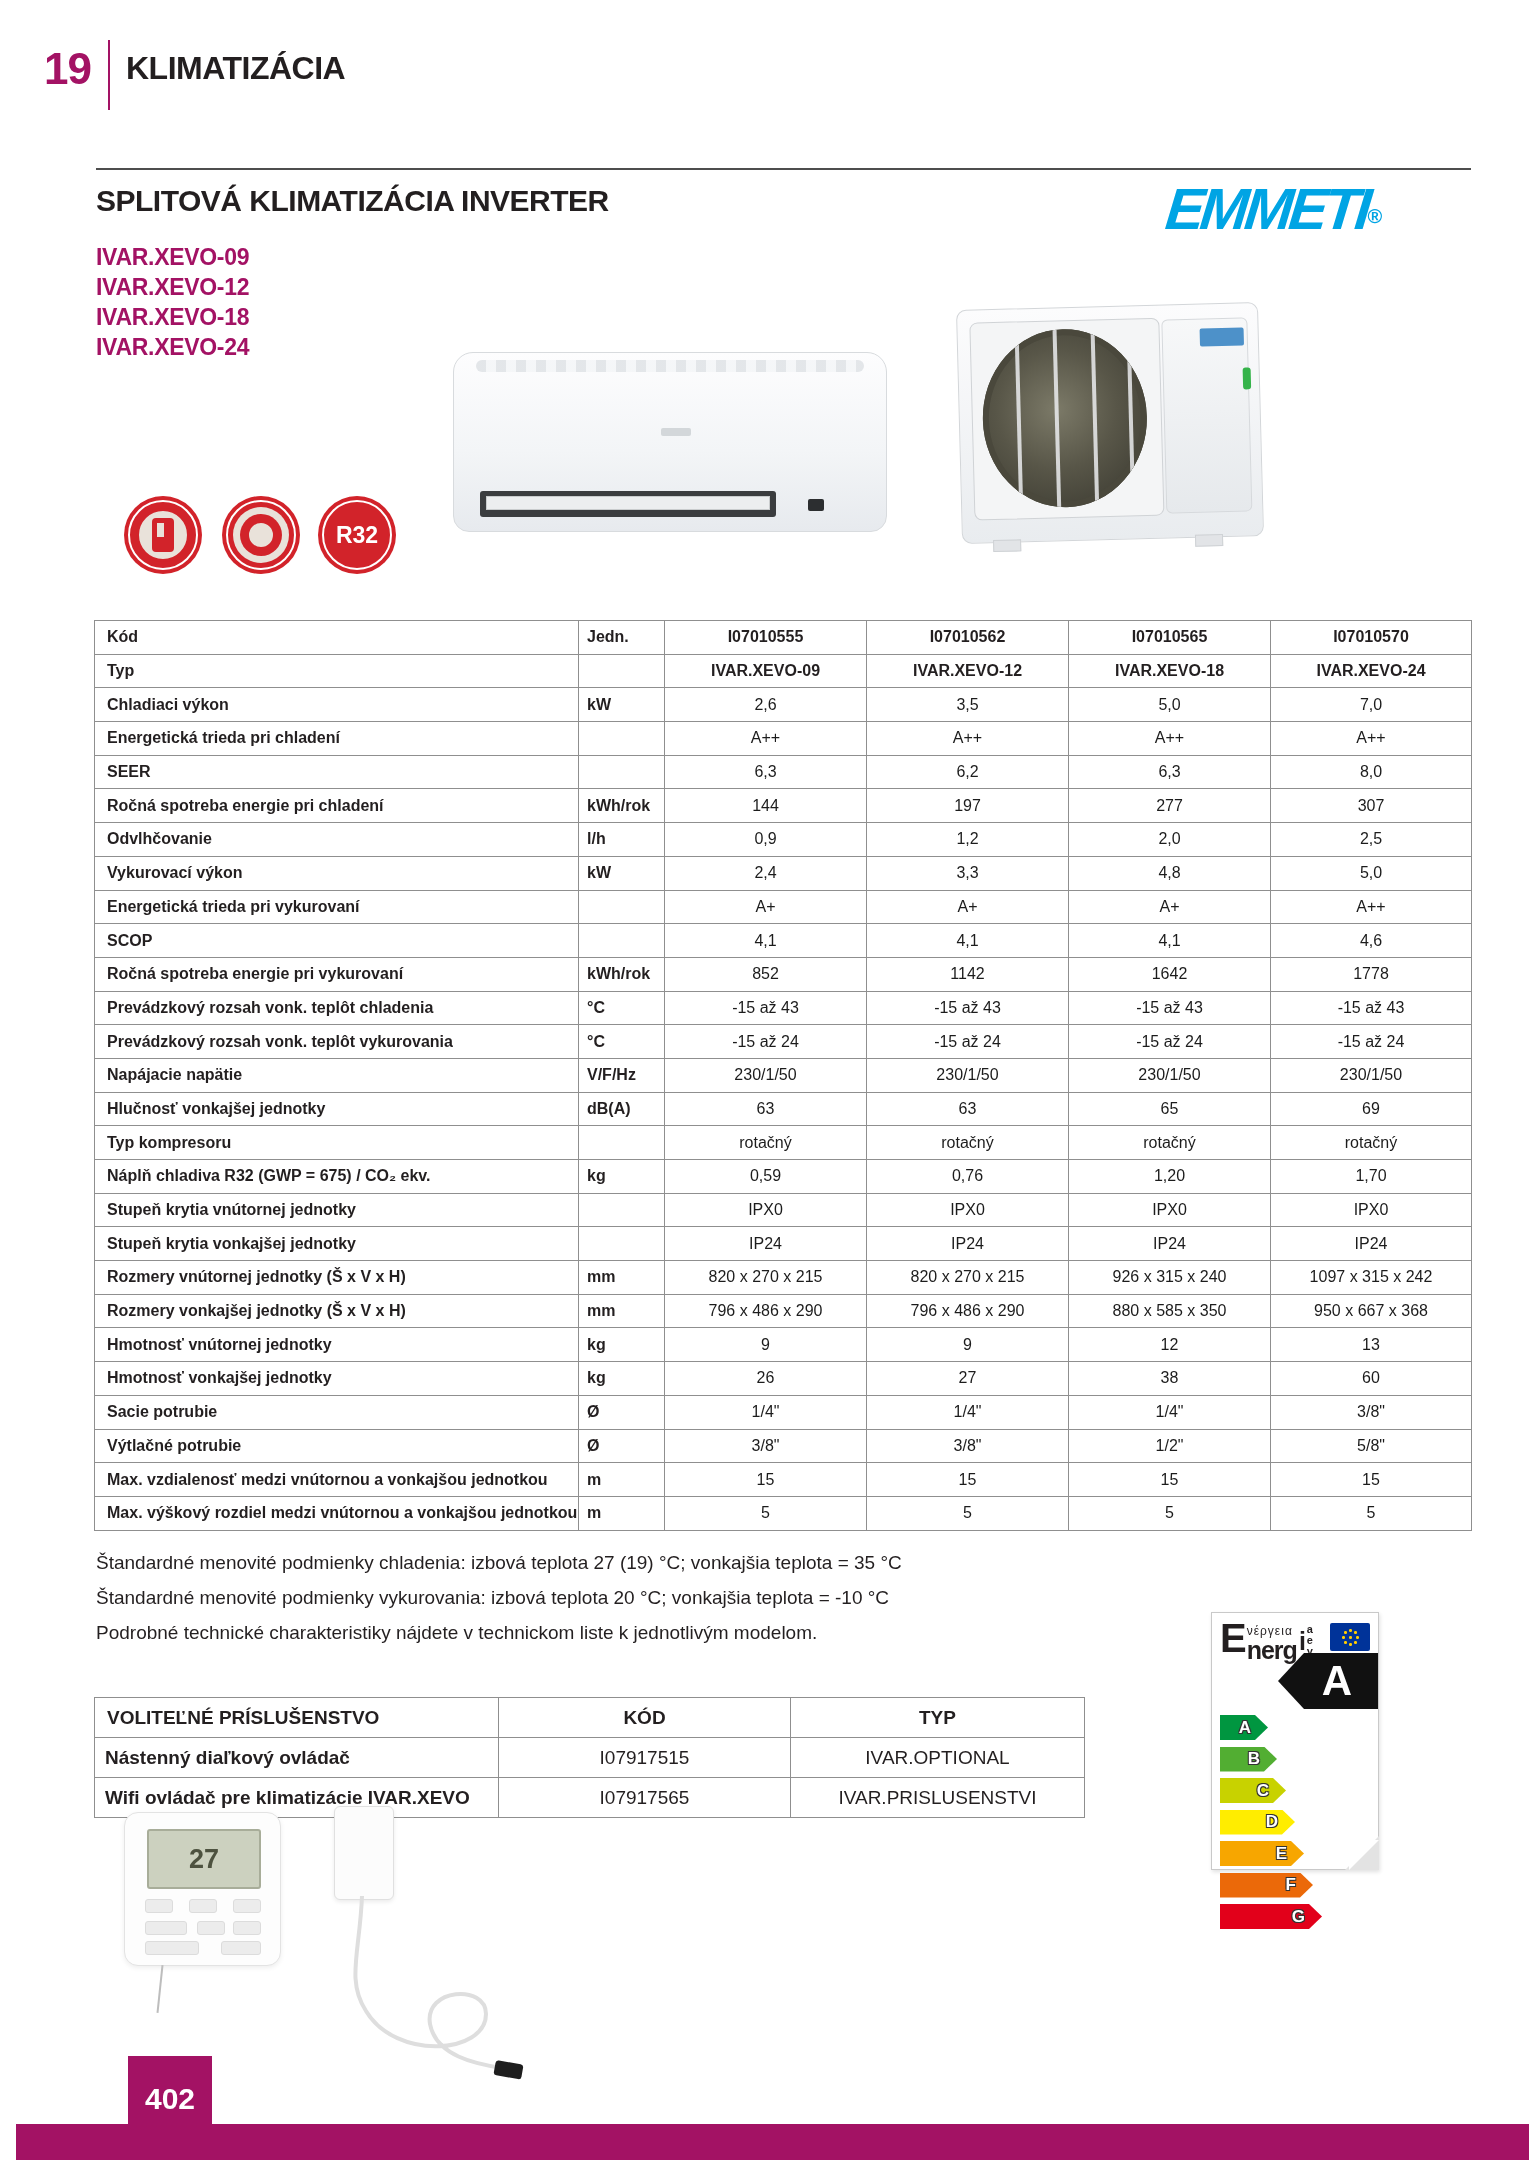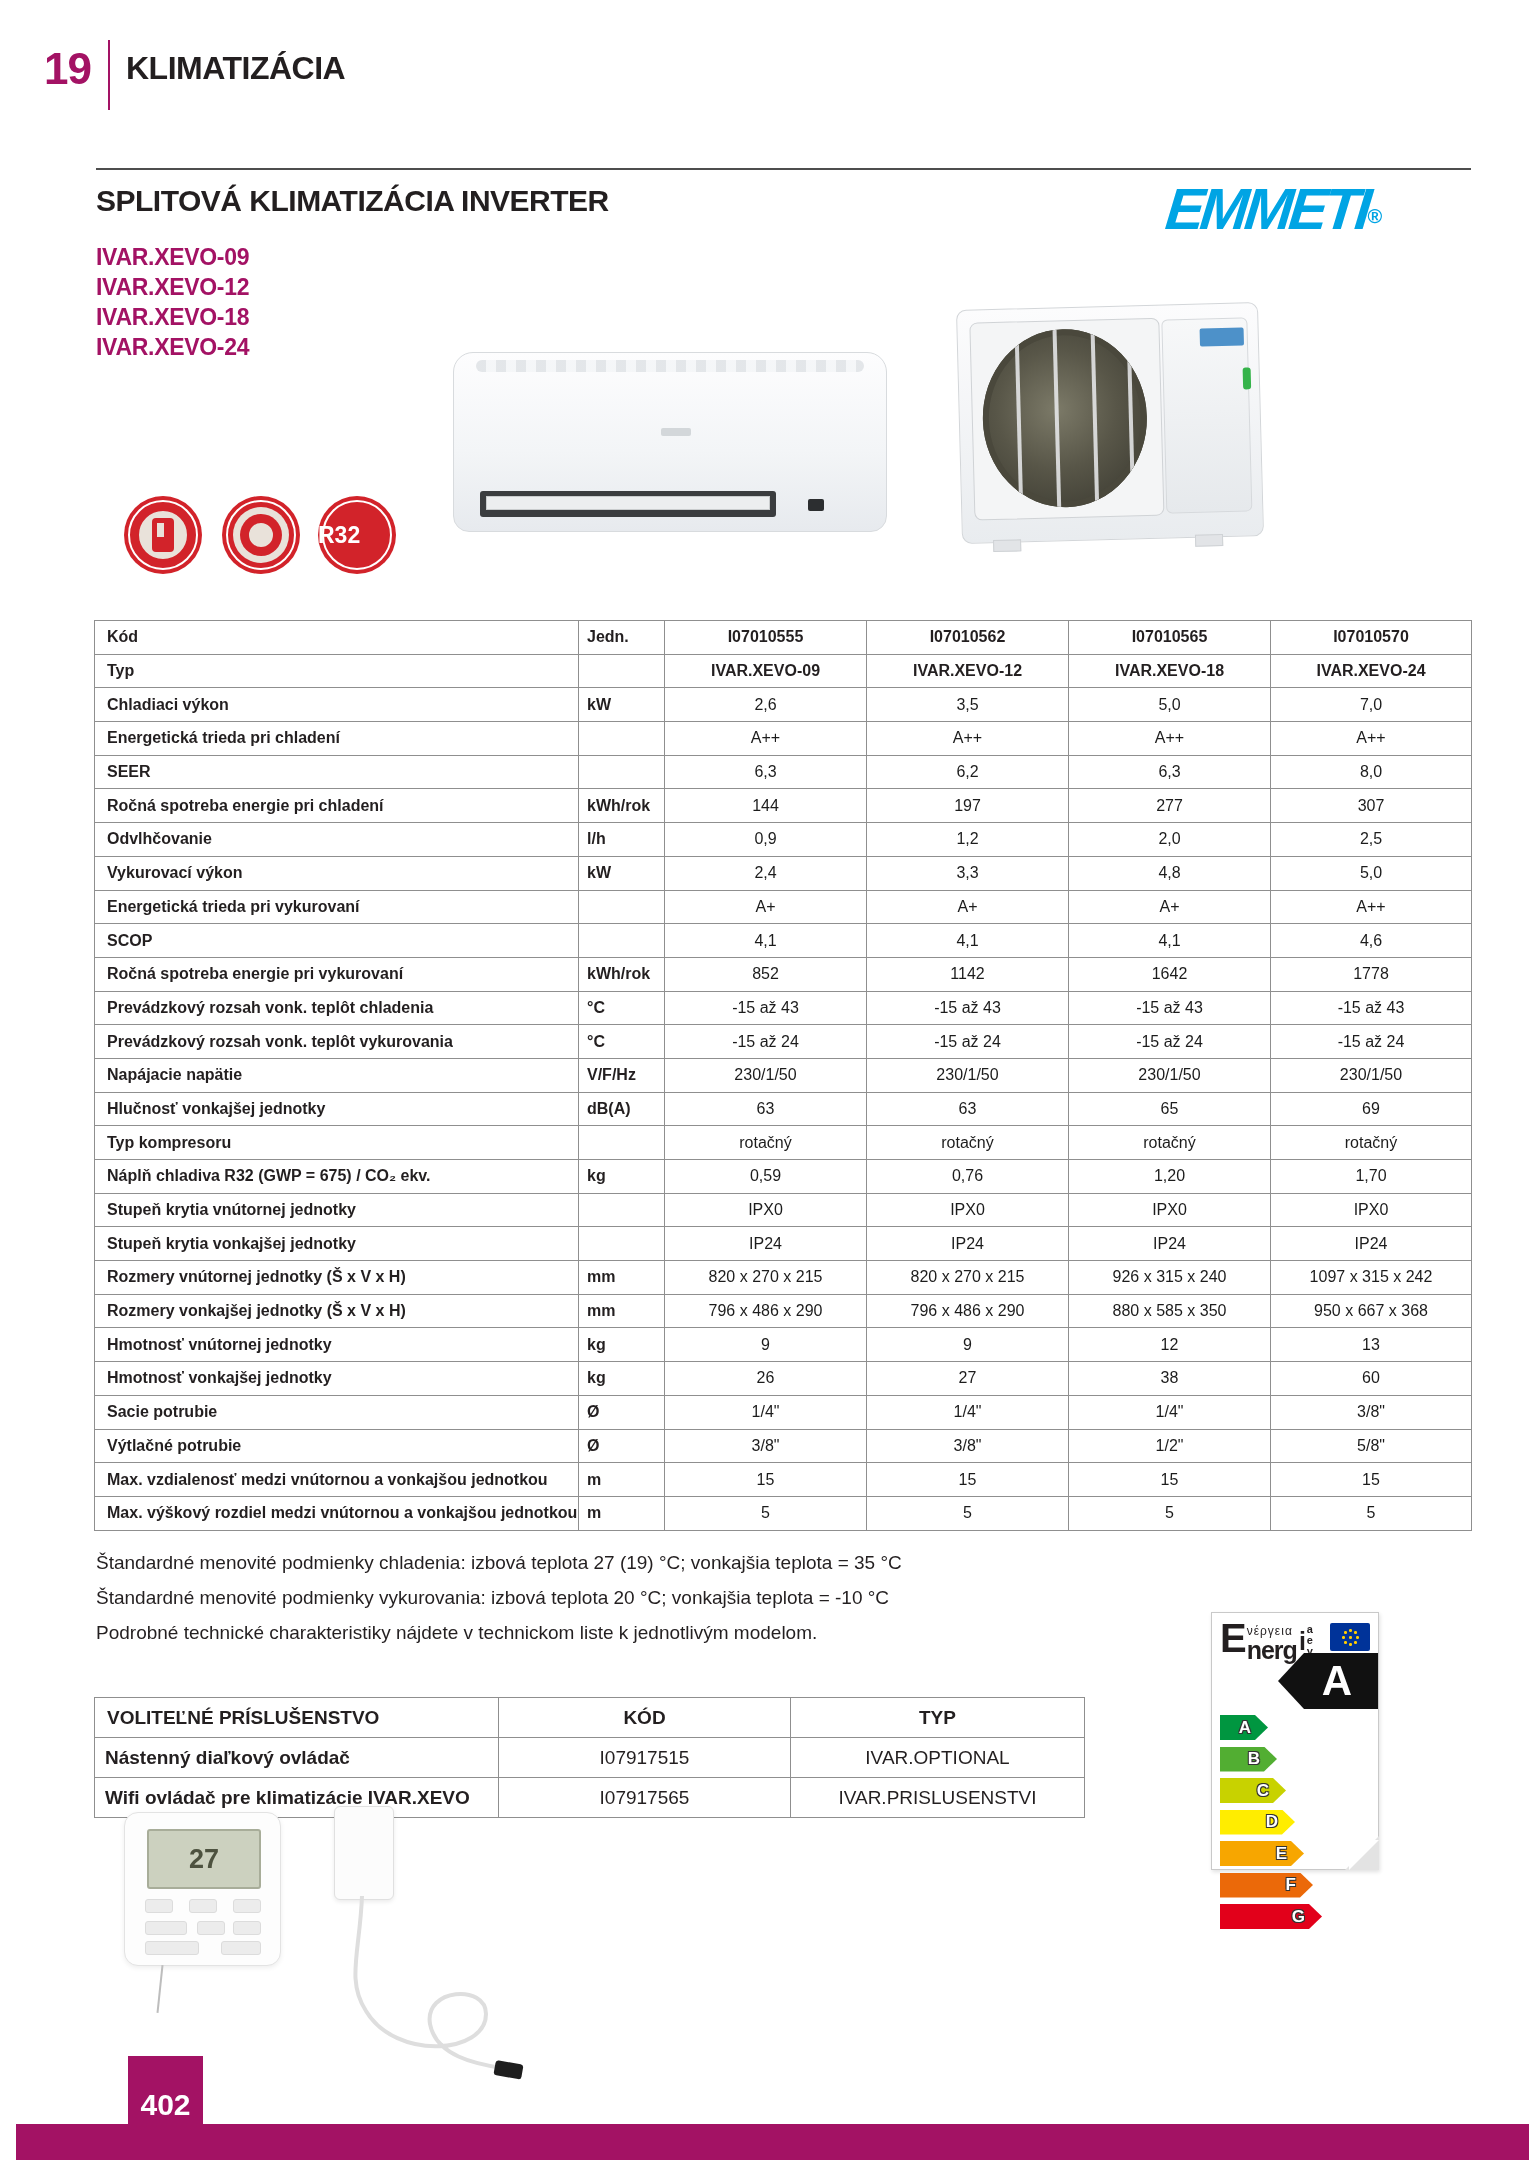--- a/index.html
+++ b/index.html
@@ -51,21 +51,21 @@
   .badge{position:absolute;width:78px;height:78px;border-radius:50%;}
   .badge-ring{position:absolute;inset:4px;border-radius:50%;border:2px solid #fff;}
   .badge1{left:108px;top:496px;background:#d2232a;}
   .badge1 .badge-core{position:absolute;inset:12px;border-radius:50%;background:#e9e2da;border:3px solid #d2232a;}
   .badge1 .badge-glyph{position:absolute;left:28px;top:22px;width:22px;height:34px;background:#d2232a;border-radius:4px;}
   .badge1 .badge-glyph::after{content:"";position:absolute;left:5px;top:5px;width:7px;height:14px;background:#e9e2da;}
   .badge2{left:206px;top:496px;background:#d2232a;}
   .badge2 .badge-core{position:absolute;inset:11px;border-radius:50%;background:#e9e2da;}
   .badge2 .badge-core2{position:absolute;inset:18px;border-radius:50%;background:#d2232a;}
   .badge2 .badge-core3{position:absolute;inset:27px;border-radius:50%;background:#e9e2da;border:2px solid #e9e2da;}
-  .badge3{left:302px;top:496px;background:#d2232a;display:flex;align-items:center;justify-content:flex-start;}
+  .badge3{left:302px;top:496px;background:#d2232a;display:flex;align-items:center;justify-content:center;}
   .badge3 .r32-text{color:#fff;font-size:23px;font-weight:bold;z-index:2;}
 
   
   table{border-collapse:collapse;table-layout:fixed;}
   .spec{position:absolute;left:78px;top:620px;width:1377px;border:1px solid #6f6f6f;}
   .spec td{border:1px solid #8f8f8f;height:32.7px;padding:0 8px;font-size:16px;overflow:hidden;white-space:nowrap;}
   .spec td.lbl{font-weight:bold;text-align:left;padding-left:12px;}
   .spec td.unit{font-weight:bold;text-align:left;}
   .spec td.val{text-align:center;font-weight:normal;color:#1c1c1c;}
   .spec tr.bold-row td.val{font-weight:bold;color:#231f20;}
@@ -114,22 +114,22 @@
      border-radius:3px;display:flex;align-items:center;justify-content:center;font-size:27px;font-weight:bold;color:#4d523f;}
   .remote-btn{position:absolute;width:26px;height:12px;background:#ececec;border:1px solid #dcdcdc;border-radius:3px;}
   .remote-cable{position:absolute;left:34px;top:152px;width:2px;height:48px;background:#bdbdbd;transform:rotate(6deg);}
 
   .dongle-body{position:absolute;left:318px;top:1806px;width:58px;height:92px;background:#fcfcfc;
      border:1px solid #e0e0e0;border-radius:6px;box-shadow:0 2px 4px rgba(0,0,0,.08);}
   .dongle-cable{position:absolute;left:300px;top:1896px;}
 
   
   .bottom-strip{position:absolute;left:0;top:2124px;width:1529px;height:36px;background:#a31264;}
-  .page-badge{position:absolute;left:112px;top:2056px;width:75px;height:104px;background:#a31264;
-     color:#fff;font-size:30px;font-weight:bold;padding-top:10px;box-sizing:border-box;
+  .page-badge{position:absolute;left:112px;top:2056px;width:84px;height:104px;background:#a31264;
+     color:#fff;font-size:30px;font-weight:bold;padding-top:4px;box-sizing:border-box;
      display:flex;justify-content:center;align-items:flex-start;}
   .page-badge span{margin-top:22px;}
 </style>
 </head>
 <body>
 
 <div class="page">
 
   <div class="chapter-number">19</div>
   <div class="chapter-divider"></div>

